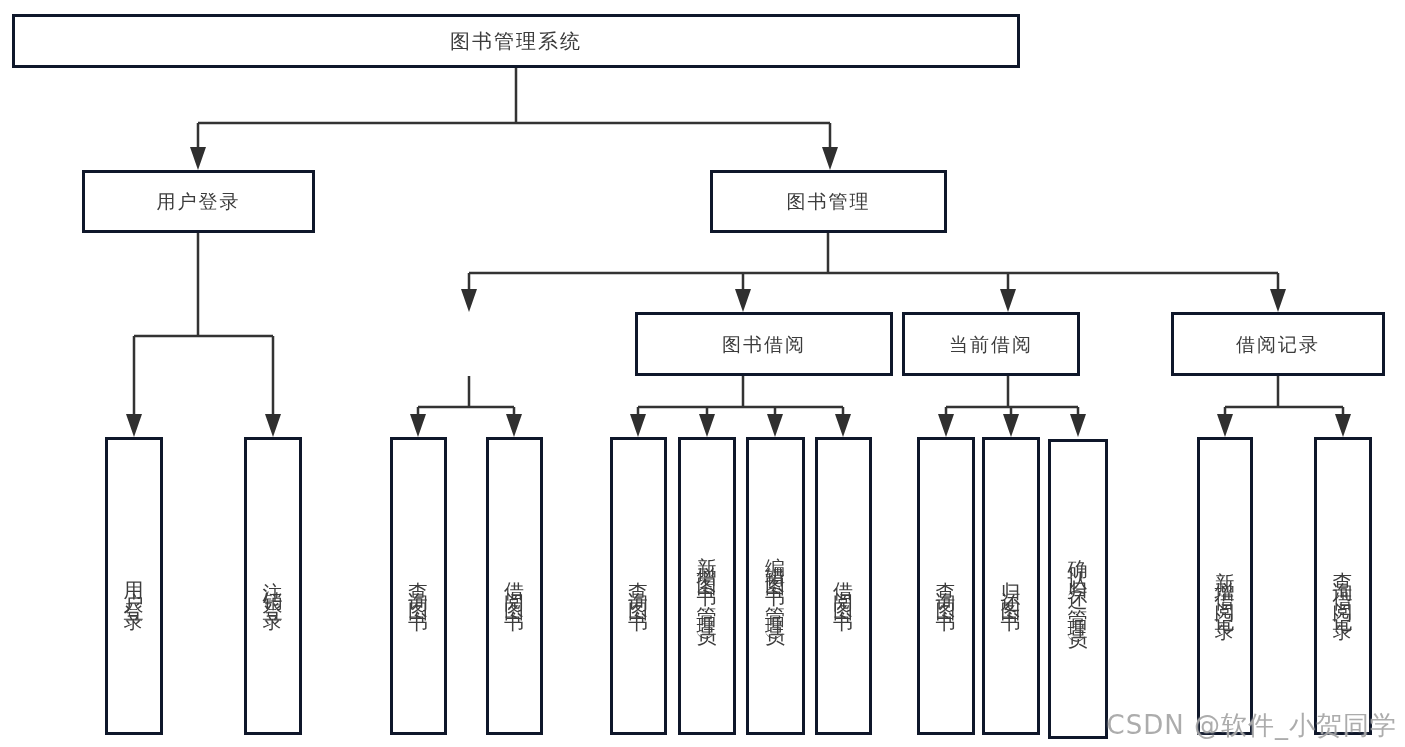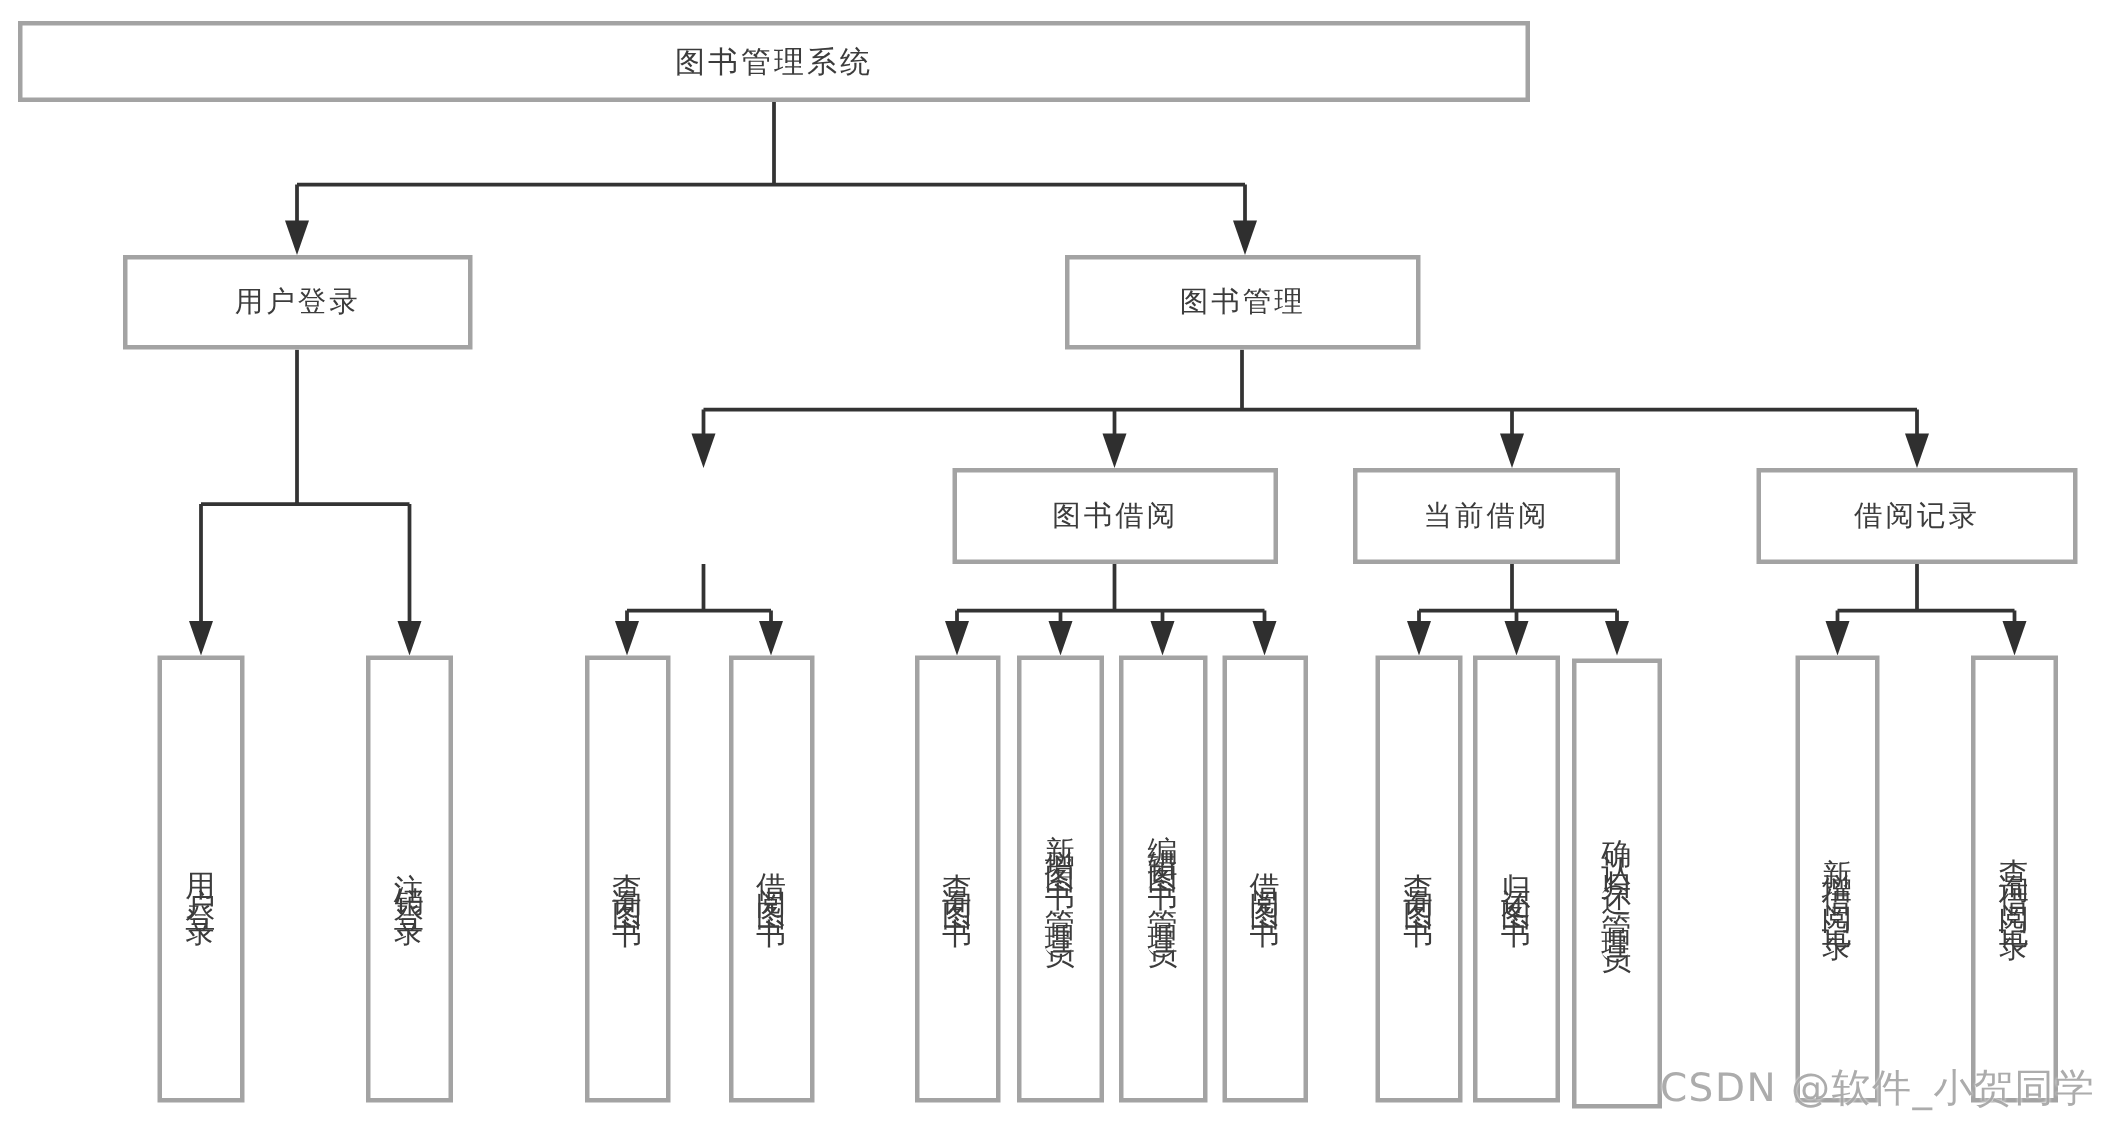--- a/index.html
+++ b/index.html
@@ -16,21 +16,21 @@
   }
   .connectors {
     position: absolute;
     left: 0; top: 0;
     width: 1405px; height: 747px;
     pointer-events: none;
   }
   .node {
     position: absolute;
     box-sizing: border-box;
-    border: 3px solid #a3a3a3;
+    border: 3px solid #0f172a;
     background: #ffffff;
     display: flex;
     align-items: center;
     justify-content: center;
     color: #3c3c3c;
     font-size: 19px;
     letter-spacing: 2px;
     text-align: center;
     line-height: 1;
   }
@@ -105,21 +105,21 @@
     <span>图书管理系统</span>
   </div>
 
   <div class="node" style="left:82px; top:170px; width:233px; height:63px;">
     <span>用户登录</span>
   </div>
   <div class="node" style="left:710px; top:170px; width:237px; height:63px;">
     <span>图书管理</span>
   </div>
 
-  <div class="node" style="left:635px; top:312px; width:217px; height:64px;align-items:center;">
+  <div class="node" style="left:635px; top:312px; width:258px; height:64px;align-items:center;">
     <span>图书借阅</span>
   </div>
   <div class="node" style="left:902px; top:312px; width:178px; height:64px;">
     <span>当前借阅</span>
   </div>
   <div class="node" style="left:1171px; top:312px; width:214px; height:64px;">
     <span>借阅记录</span>
   </div>
 
   <div class="node leaf" style="left:105px; top:437px; width:58px; height:298px;">

